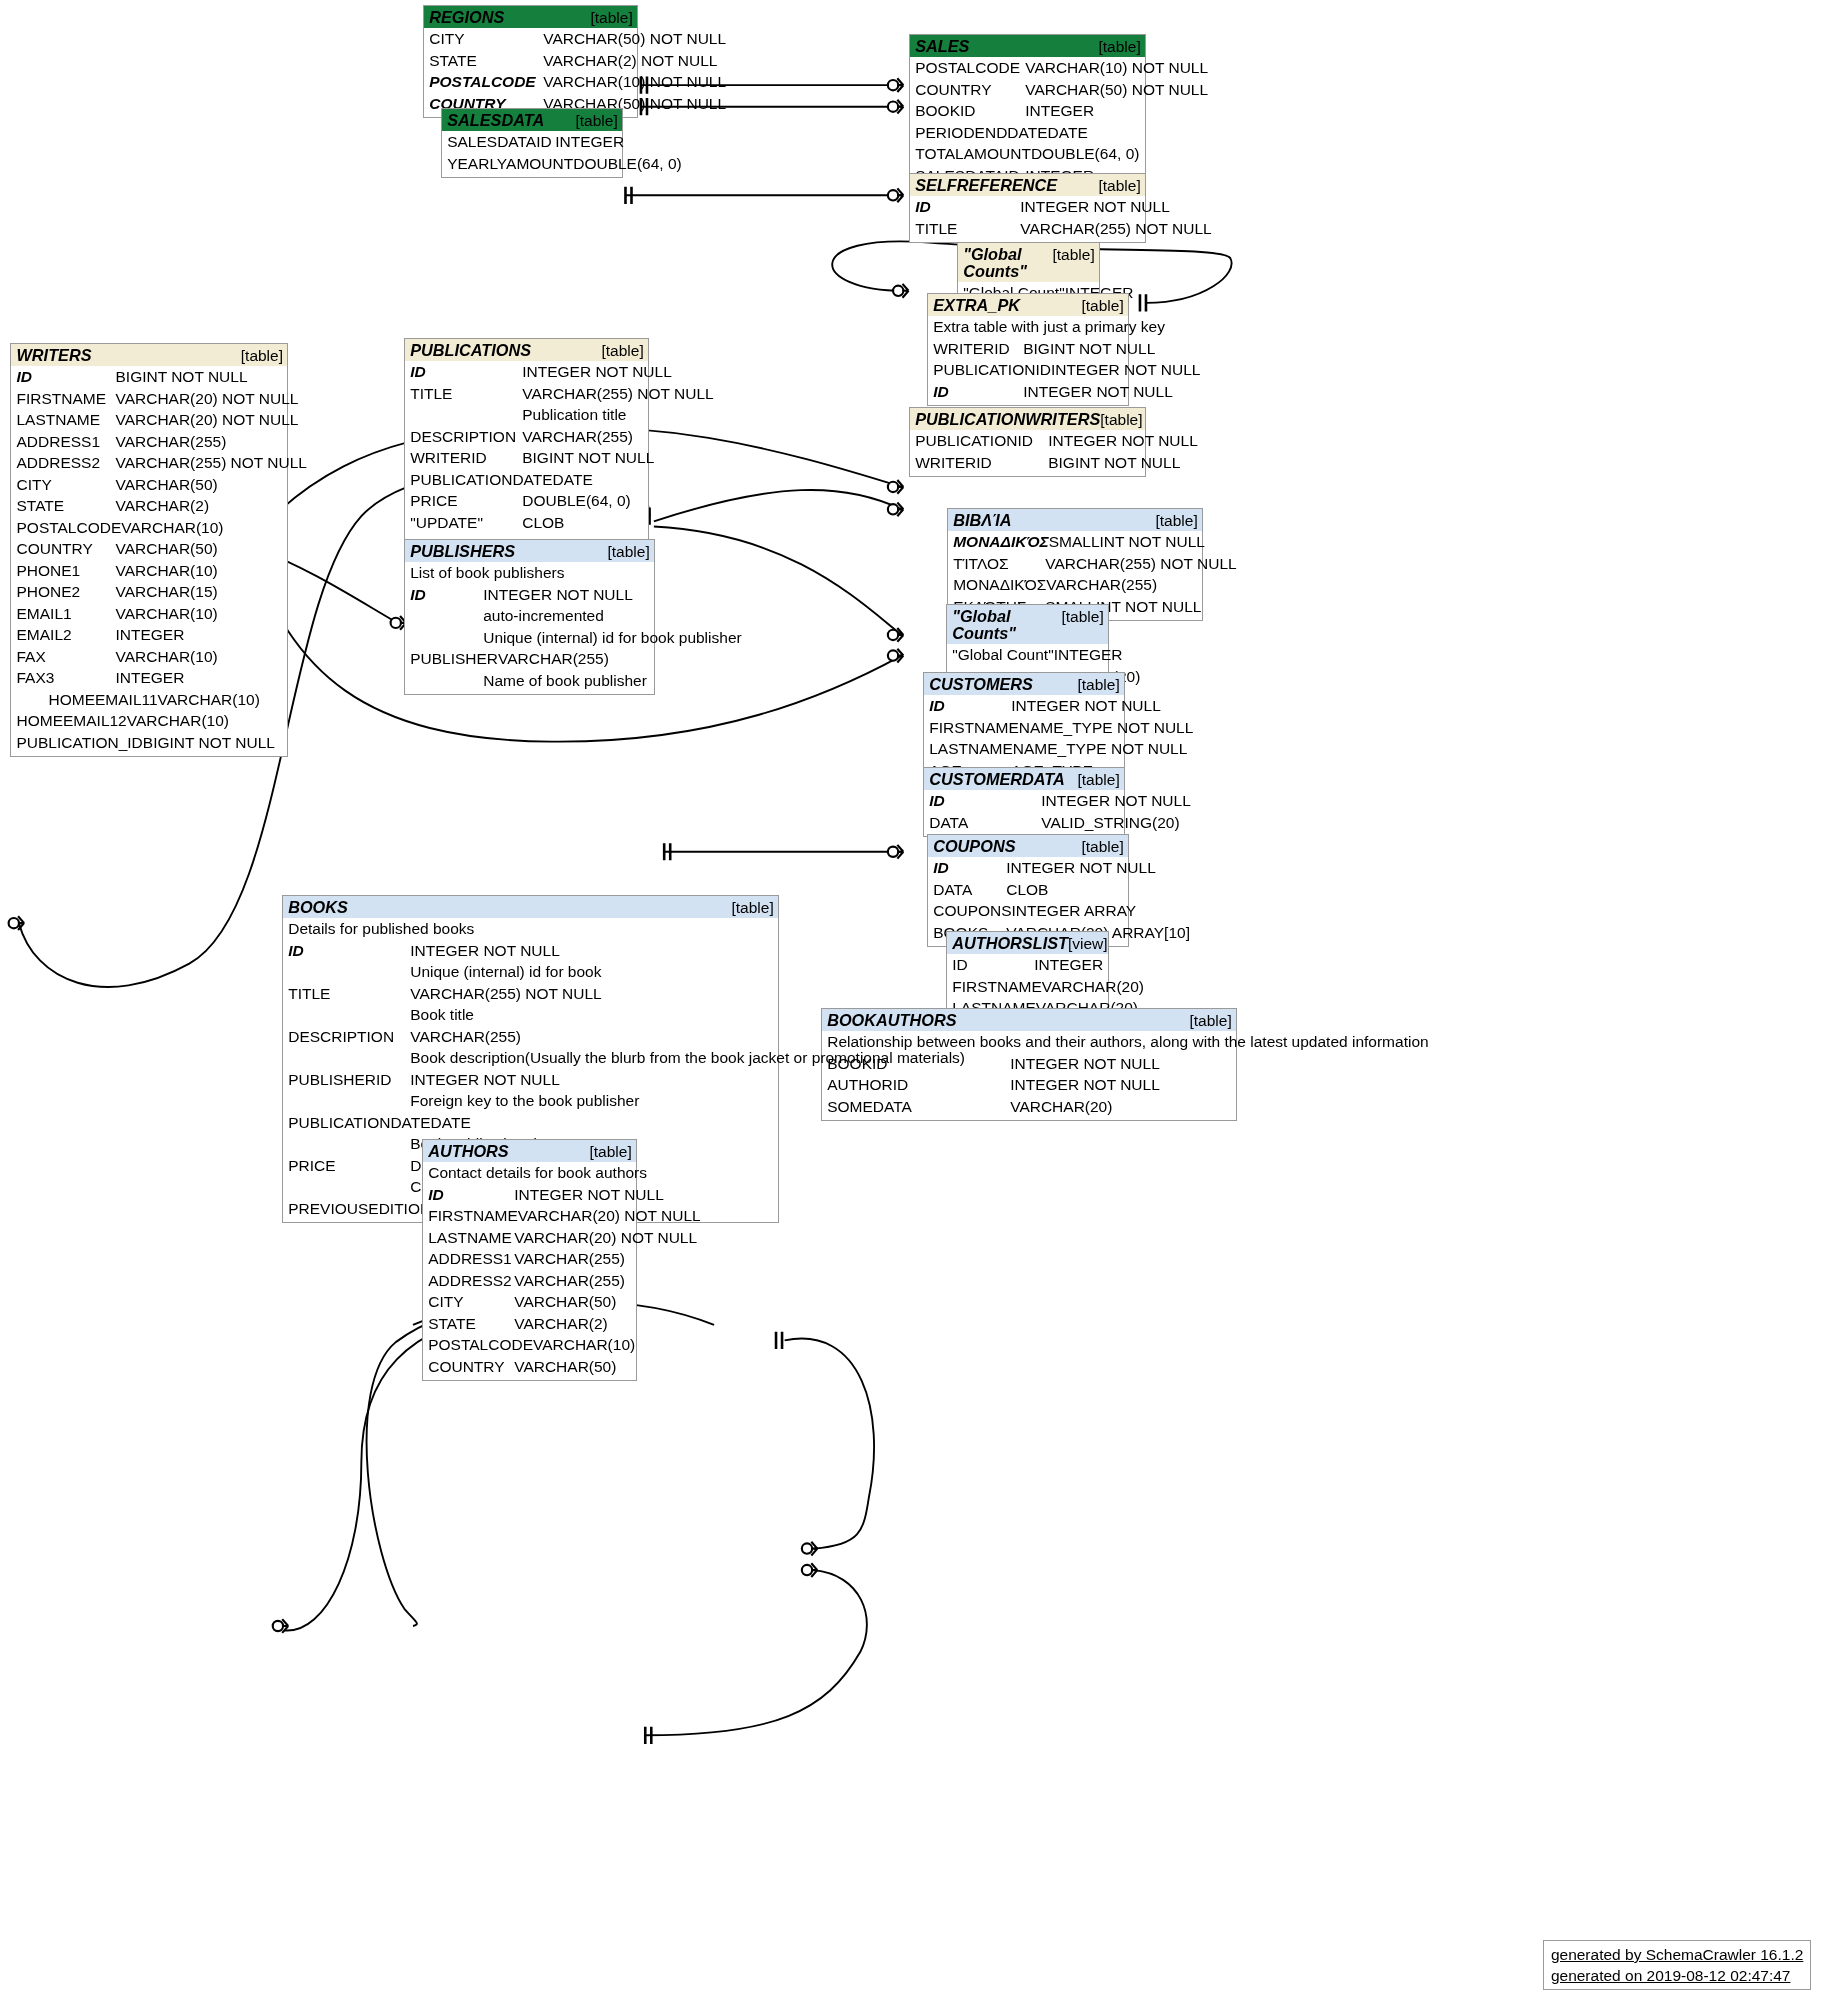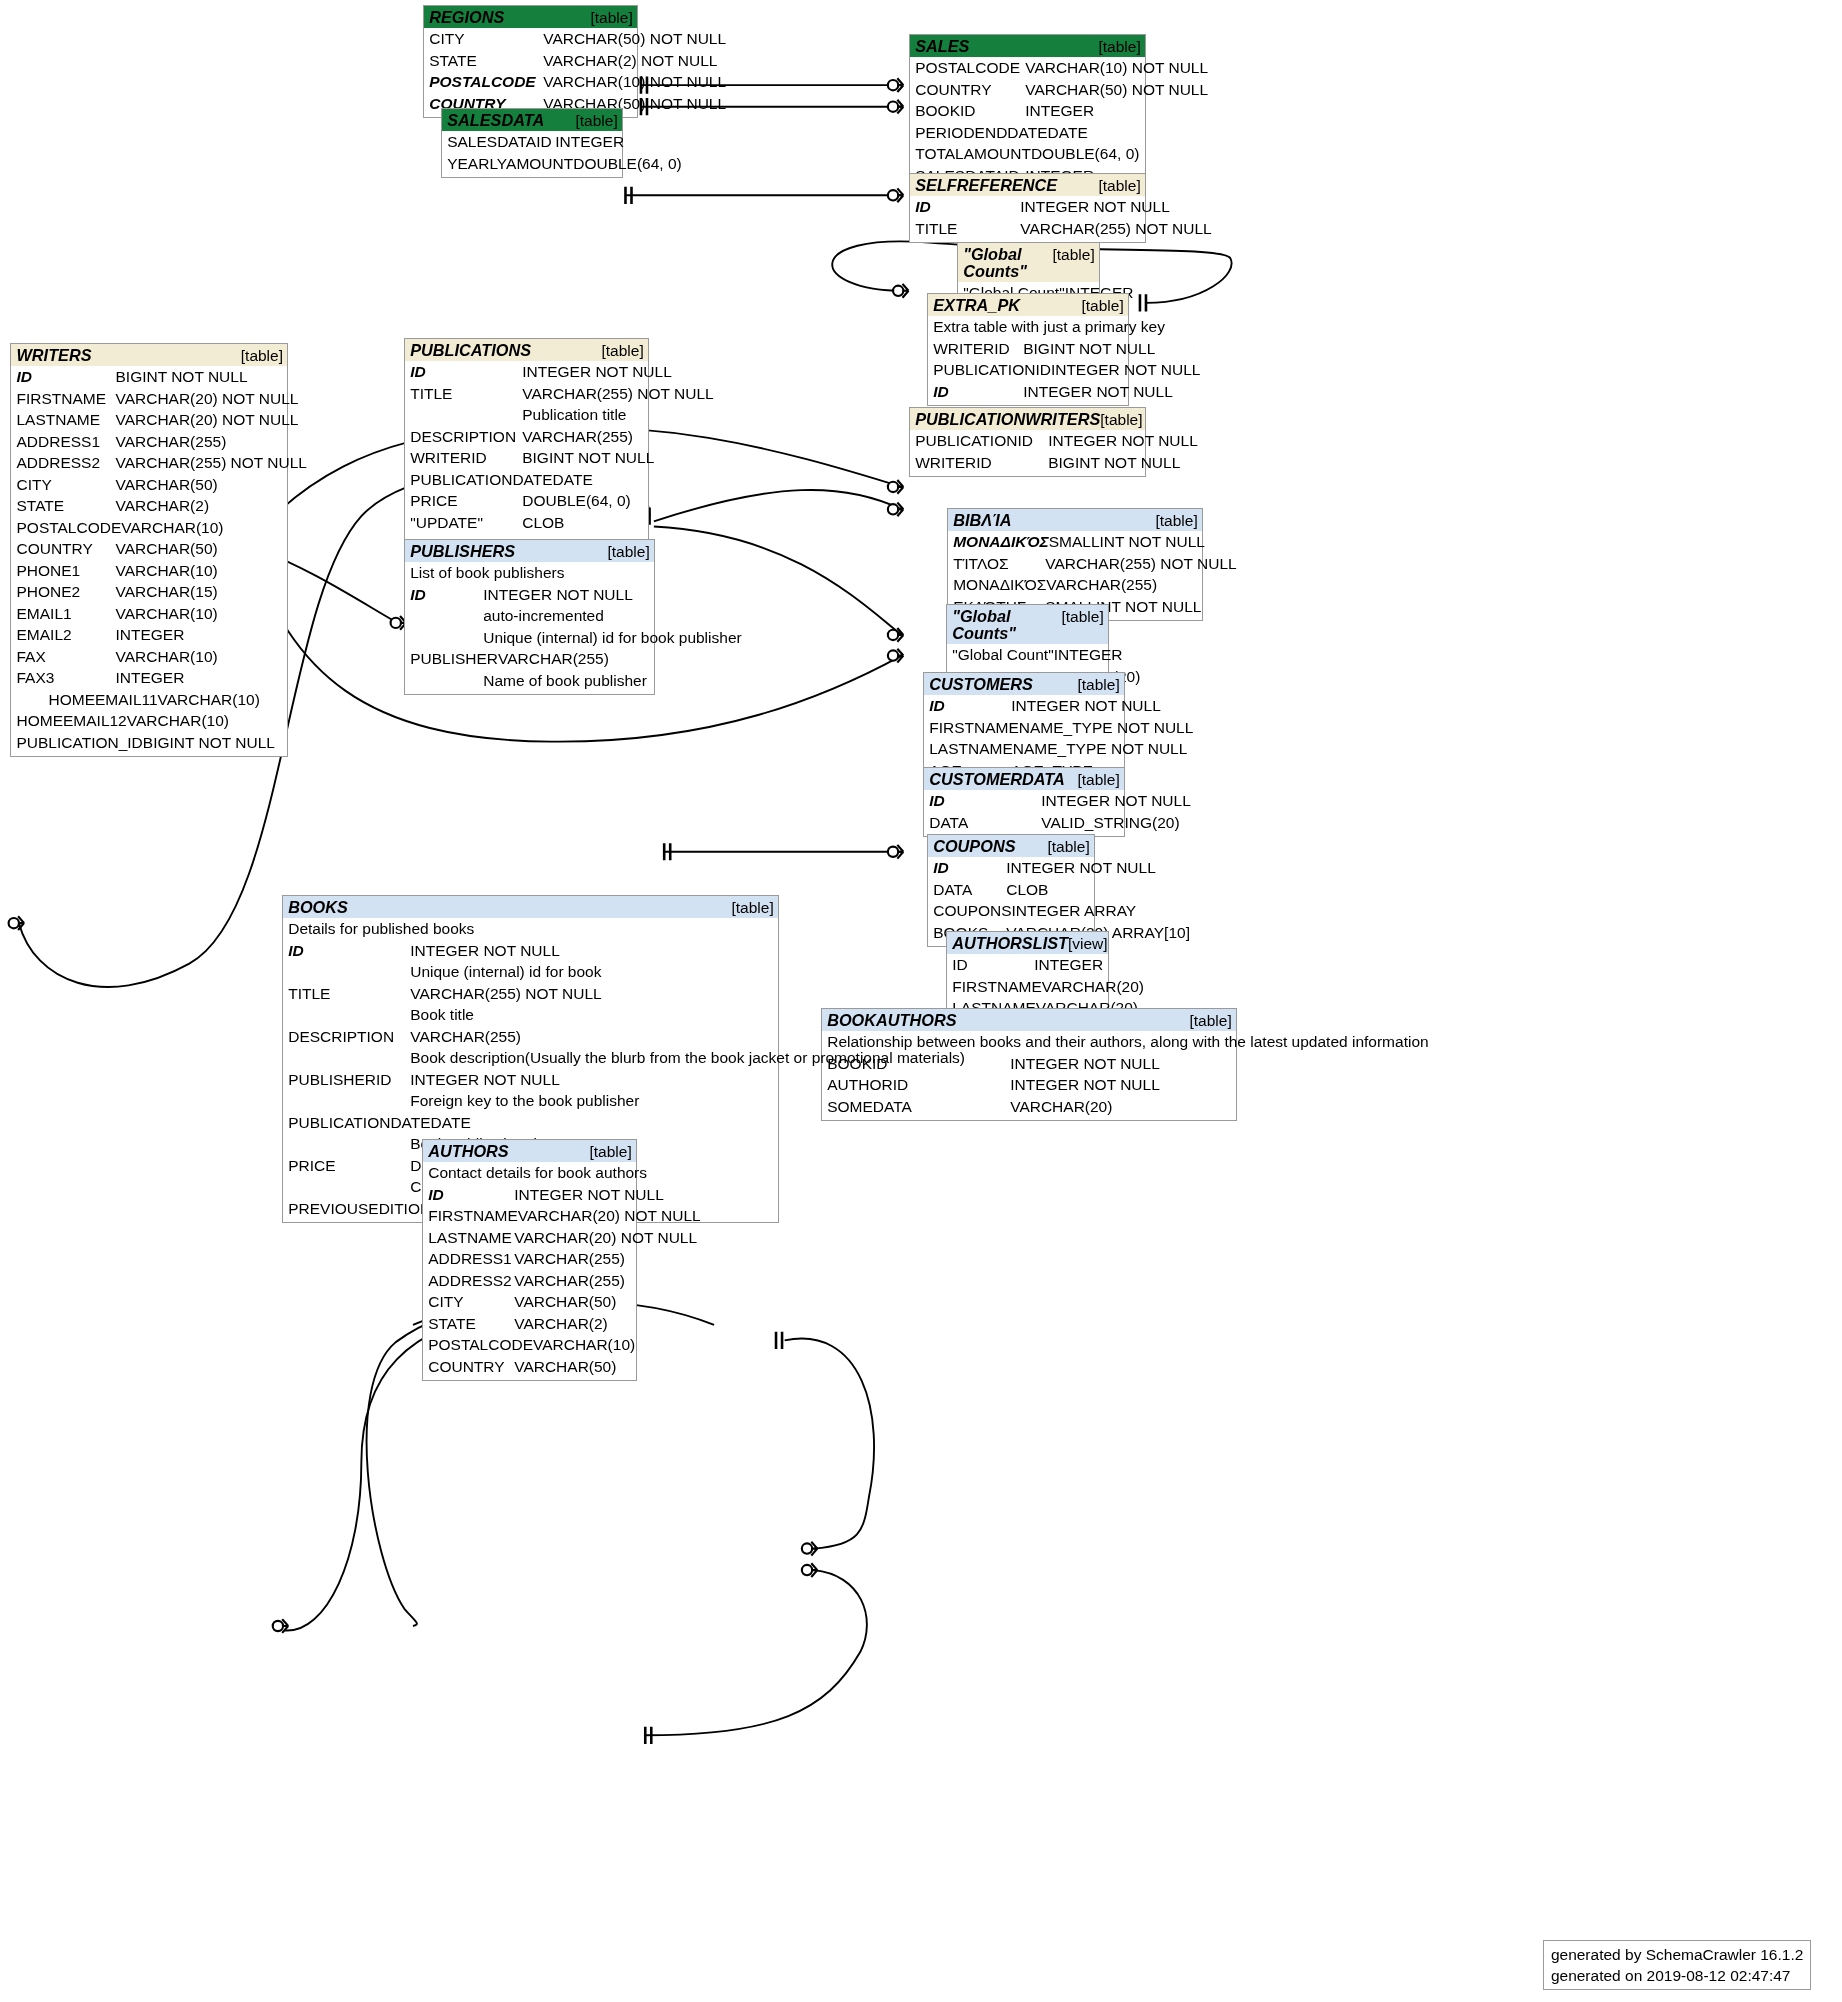--- a/index.html
+++ b/index.html
@@ -466,21 +466,21 @@
           <div class="row pk">
             <span class="cname" style="min-width: 112px;">ID</span>
             <span class="ctype">INTEGER NOT NULL</span>
           </div>
           <div class="row">
             <span class="cname" style="min-width: 112px;">DATA</span>
             <span class="ctype">VALID_STRING(20)</span>
           </div>
         </div>
       </div>
-      <div class="tbl" style="left: 927px; top: 834px; width: 168px;">
+      <div class="tbl" style="left: 927px; top: 834px; width: 202px;">
         <div class="hdr blue">
           <span>COUPONS</span>
           <span class="kind">[table]</span>
         </div>
         <div class="rows">
           <div class="row pk">
             <span class="cname" style="min-width: 73px;">ID</span>
             <span class="ctype">INTEGER NOT NULL</span>
           </div>
           <div class="row">
@@ -639,19 +639,19 @@
             <span class="ctype">VARCHAR(10)</span>
           </div>
           <div class="row">
             <span class="cname" style="min-width: 86px;">COUNTRY</span>
             <span class="ctype">VARCHAR(50)</span>
           </div>
         </div>
       </div>
     </div>
 
-  <div class="footer" style="left:1543px;top:1940px;">
+  <div class="footer" style="left:1543px;top:1940px;text-decoration:underline;">
     <div>generated by SchemaCrawler 16.1.2</div>
     <div>generated on 2019-08-12 02:47:47</div>
   </div>
 
 </div>
 
 
 </body></html>

